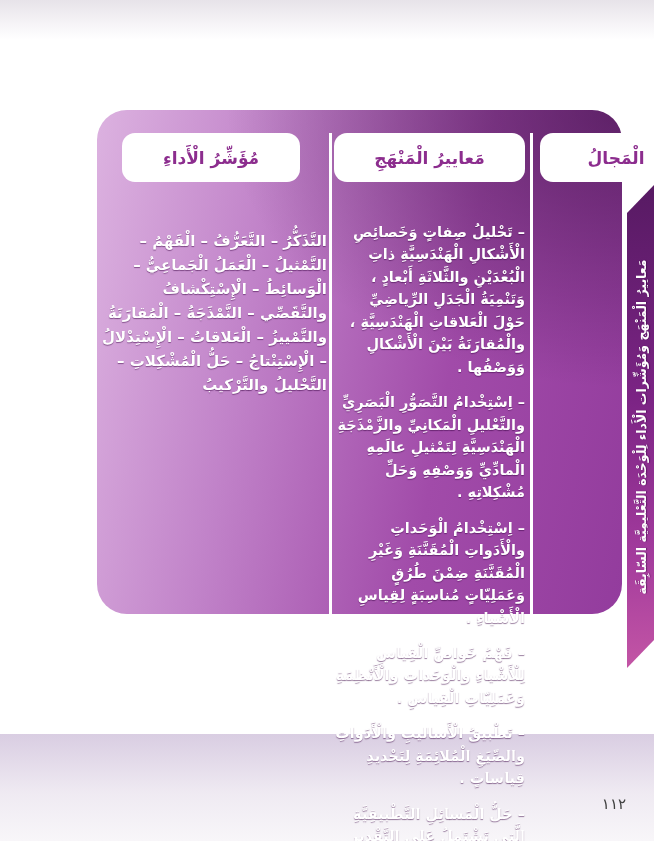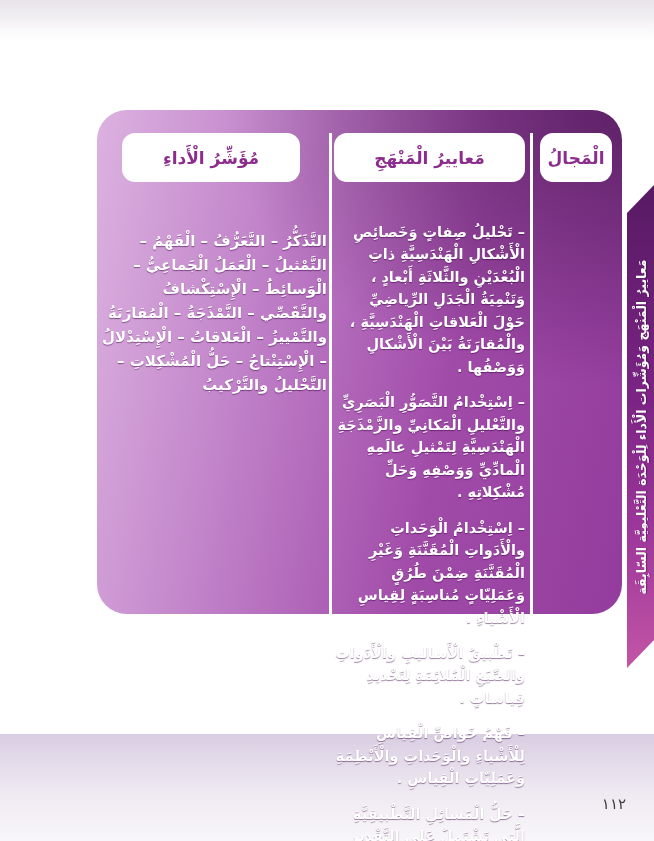--- a/index.html
+++ b/index.html
@@ -33,21 +33,21 @@
   .divider.d2{left:433px;}
   .hdr{
     position:absolute;top:23px;height:49px;
     background:#ffffff;border-radius:13px;
     display:flex;align-items:center;justify-content:center;
     color:#8c2d8e;font-weight:bold;font-size:17px;
     direction:rtl;
   }
   .hdr.indicators{left:25px;width:178px;}
   .hdr.standards{left:237px;width:191px;}
-  .hdr.domain{left:443px;width:72px;}
+  .hdr.domain{left:443px;width:72px;padding-left:40px;}
   .col-text{
     color:#ffffff;font-weight:bold;text-align:right;direction:rtl;
     text-shadow:0 1px 1px rgba(55,0,65,.5);
     margin-top:35px;
   }
   .indicators-body{
     position:absolute;left:3px;top:84px;width:227px;
     font-size:15px;line-height:1.6;
   }
   .standards-body{
@@ -102,22 +102,22 @@
     </div>
 
     <div class="indicators-body col-text">
       <span>التَّذَكُّرُ – التَّعَرُّفُ – الْفَهْمُ – التَّمْثيلُ – الْعَمَلُ الْجَماعِيُّ – الْوَسائِطُ – الْإِسْتِكْشافُ والتَّقَصِّي – النَّمْذَجَةُ – الْمُقارَنَةُ والتَّمْييزُ – الْعَلاقاتُ – الْإِسْتِدْلالُ – الْإِسْتِنْتاجُ – حَلُّ الْمُشْكِلاتِ – التَّحْليلُ والتَّرْكيبُ</span>
     </div>
 
     <div class="standards-body col-text">
       <p>– تَحْليلُ صِفاتٍ وَخَصائِصِ الْأَشْكالِ الْهَنْدَسِيَّةِ ذاتِ الْبُعْدَيْنِ والثَّلاثَةِ أَبْعادٍ ، وَتَنْمِيَةُ الْجَدَلِ الرِّياضِيِّ حَوْلَ الْعَلاقاتِ الْهَنْدَسِيَّةِ ، والْمُقارَنَةُ بَيْنَ الْأَشْكالِ وَوَصْفُها .</p>
       <p>– اِسْتِخْدامُ التَّصَوُّرِ الْبَصَرِيِّ والتَّعْليلِ الْمَكانِيِّ والزَّمْذَجَةِ الْهَنْدَسِيَّةِ لِتَمْثيلِ عالَمِهِ الْمادِّيِّ وَوَصْفِهِ وَحَلِّ مُشْكِلاتِهِ .</p>
       <p>– اِسْتِخْدامُ الْوَحَداتِ والْأَدَواتِ الْمُقَنَّنَةِ وَغَيْرِ الْمُقَنَّنَةِ ضِمْنَ طُرُقٍ وَعَمَلِيّاتٍ مُناسِبَةٍ لِقِياسِ الْأَشْياءِ .</p>
+      <p>– فَهْمُ خَواصِّ الْقِياسِ لِلْأَشْياءِ والْوَحَداتِ والْأَنْظِمَةِ وَعَمَلِيّاتِ الْقِياسِ .</p>
       <p>– تَطْبيقُ الْأَساليبِ والْأَدَواتِ والصِّيَغِ الْمُلائِمَةِ لِتَحْديدِ قِياساتٍ .</p>
-      <p>– فَهْمُ خَواصِّ الْقِياسِ لِلْأَشْياءِ والْوَحَداتِ والْأَنْظِمَةِ وَعَمَلِيّاتِ الْقِياسِ .</p>
       <p>– حَلُّ الْمَسائِلِ التَّطْبيقِيَّةِ الَّتي تَشْتَمِلُ عَلى التَّقْديرِ وَقِياسِ الطّولِ والْمِساحَةِ والسَّعَةِ والْوَزْنِ والزَّوايا .</p>
     </div>
 
 
   </div>
 
   <div class="ribbon">
     <span class="ribbon-label">مَعاييرُ الْمَنْهَج وَمُؤَشِّرات الْأَداء لِلْوَحْدَة التَّعْليمِيَّة السّابِقَة</span>
   </div>
 

